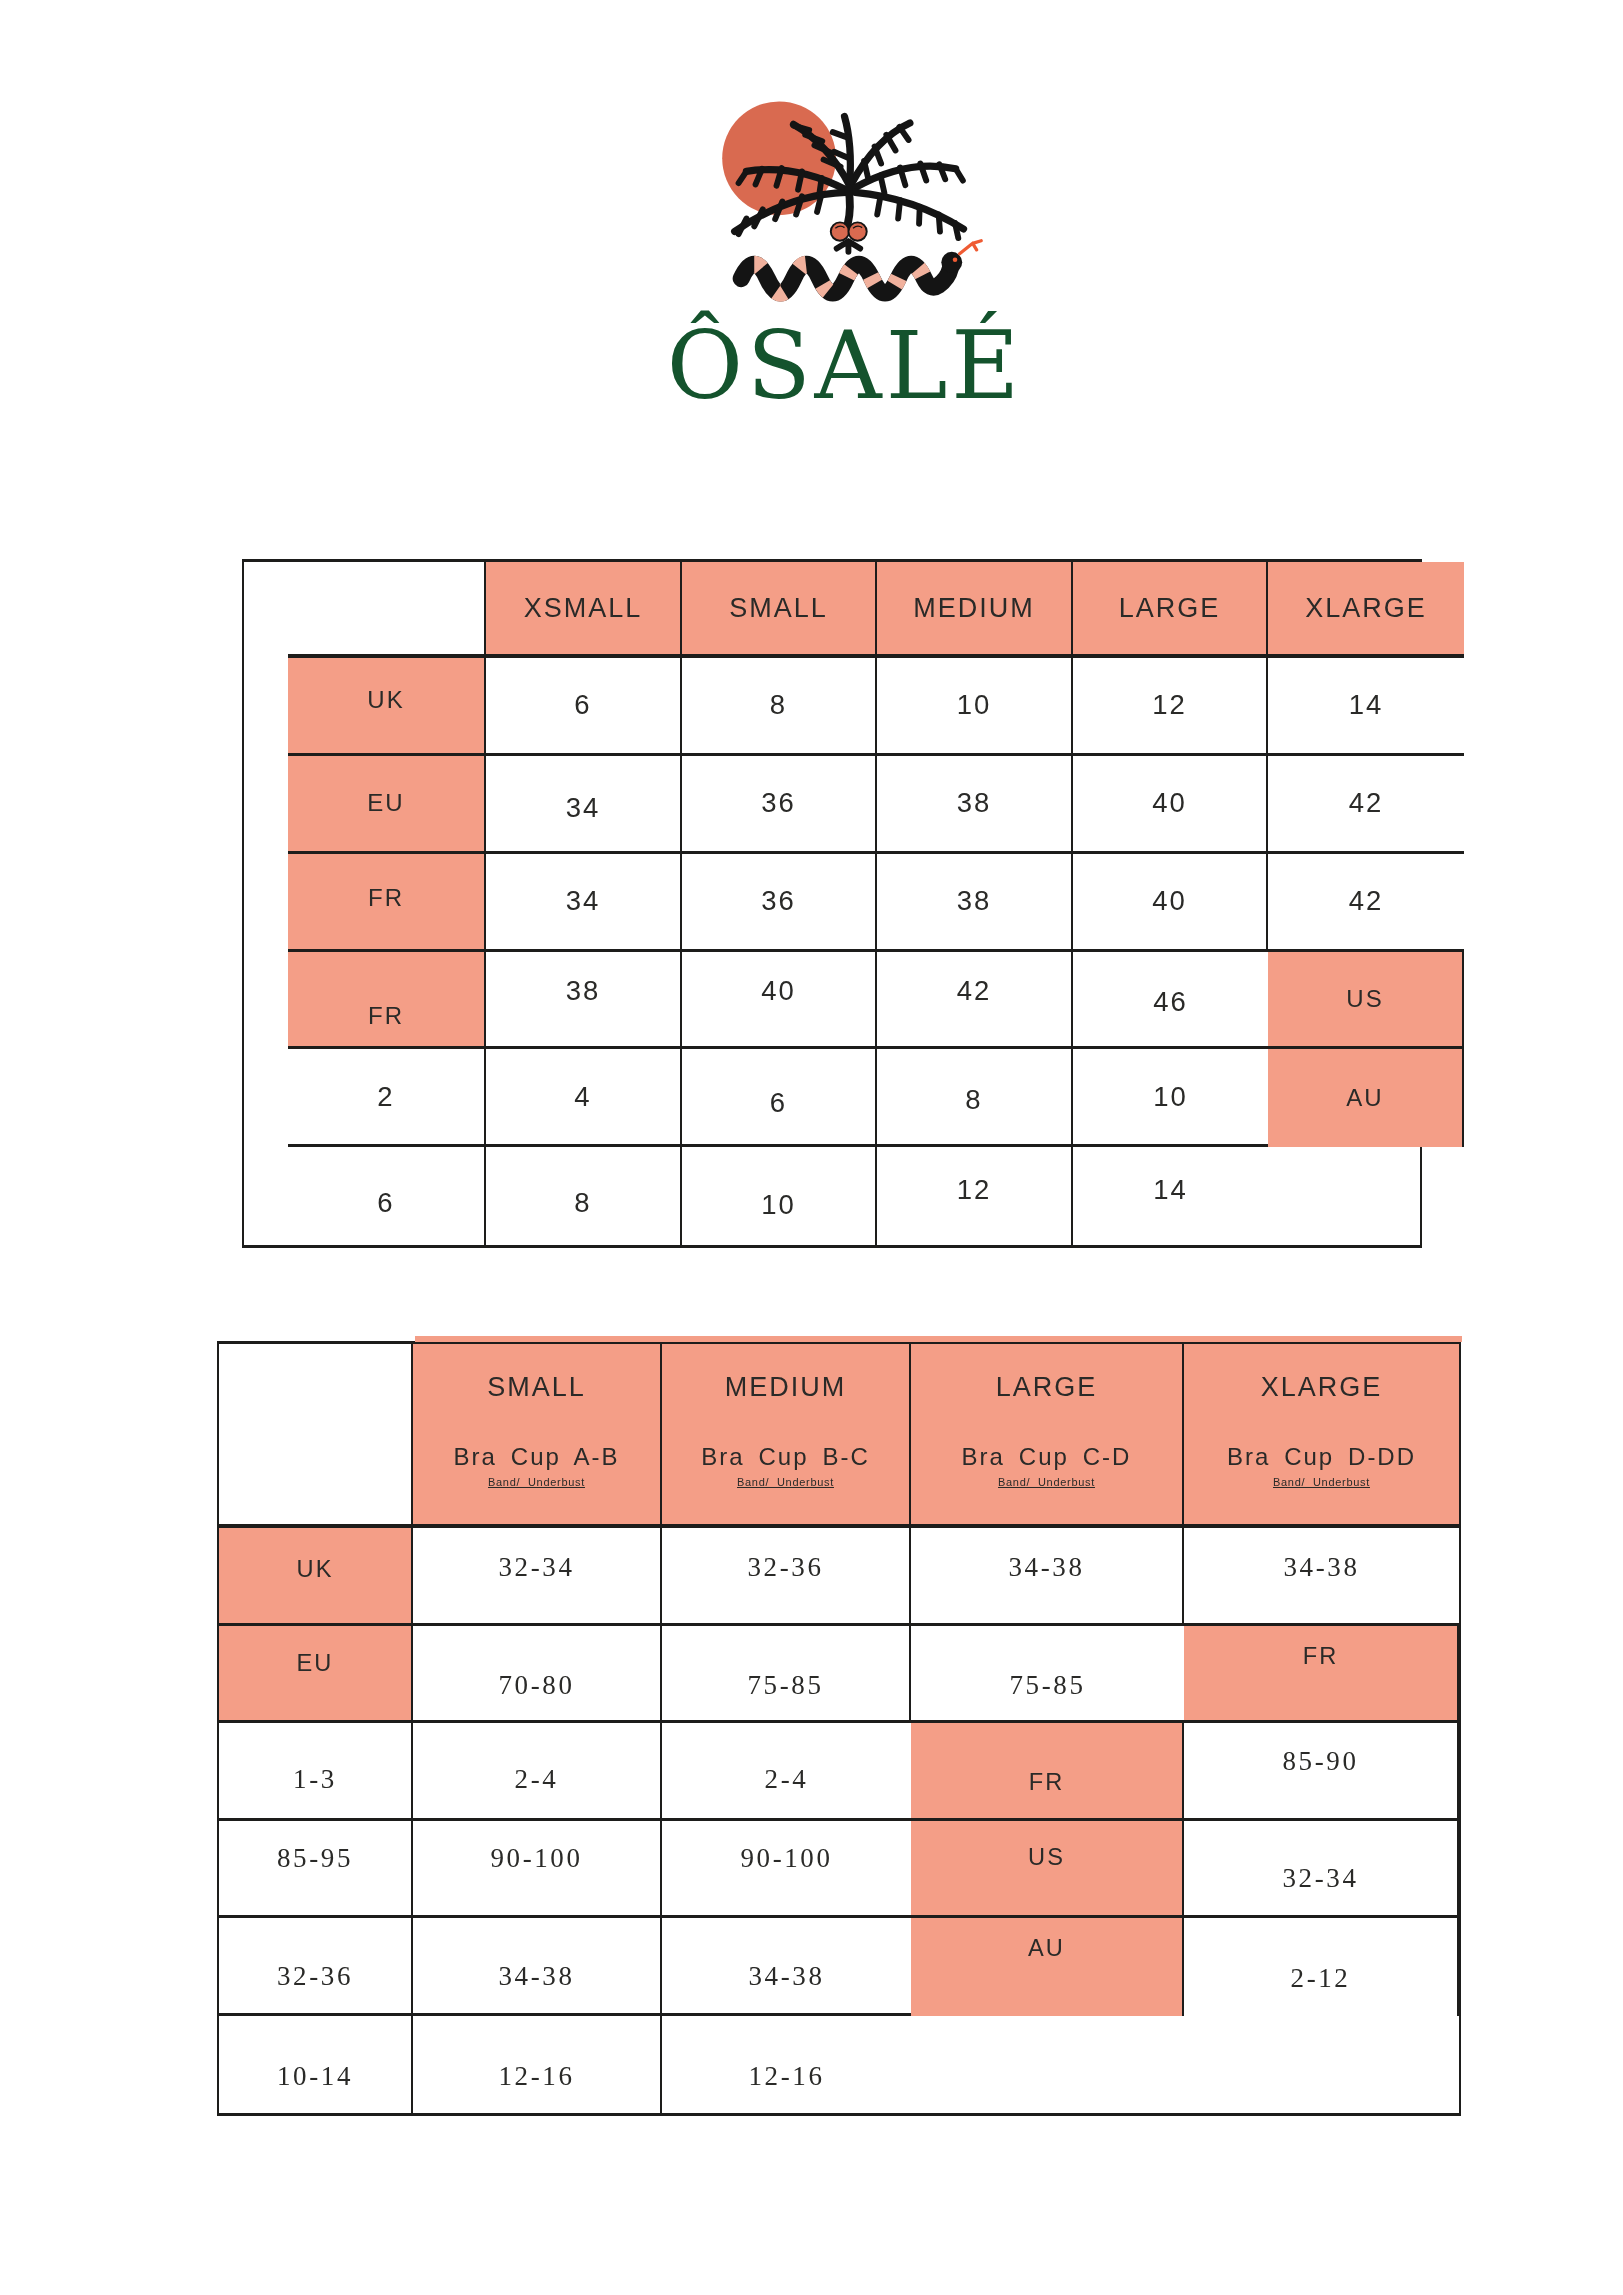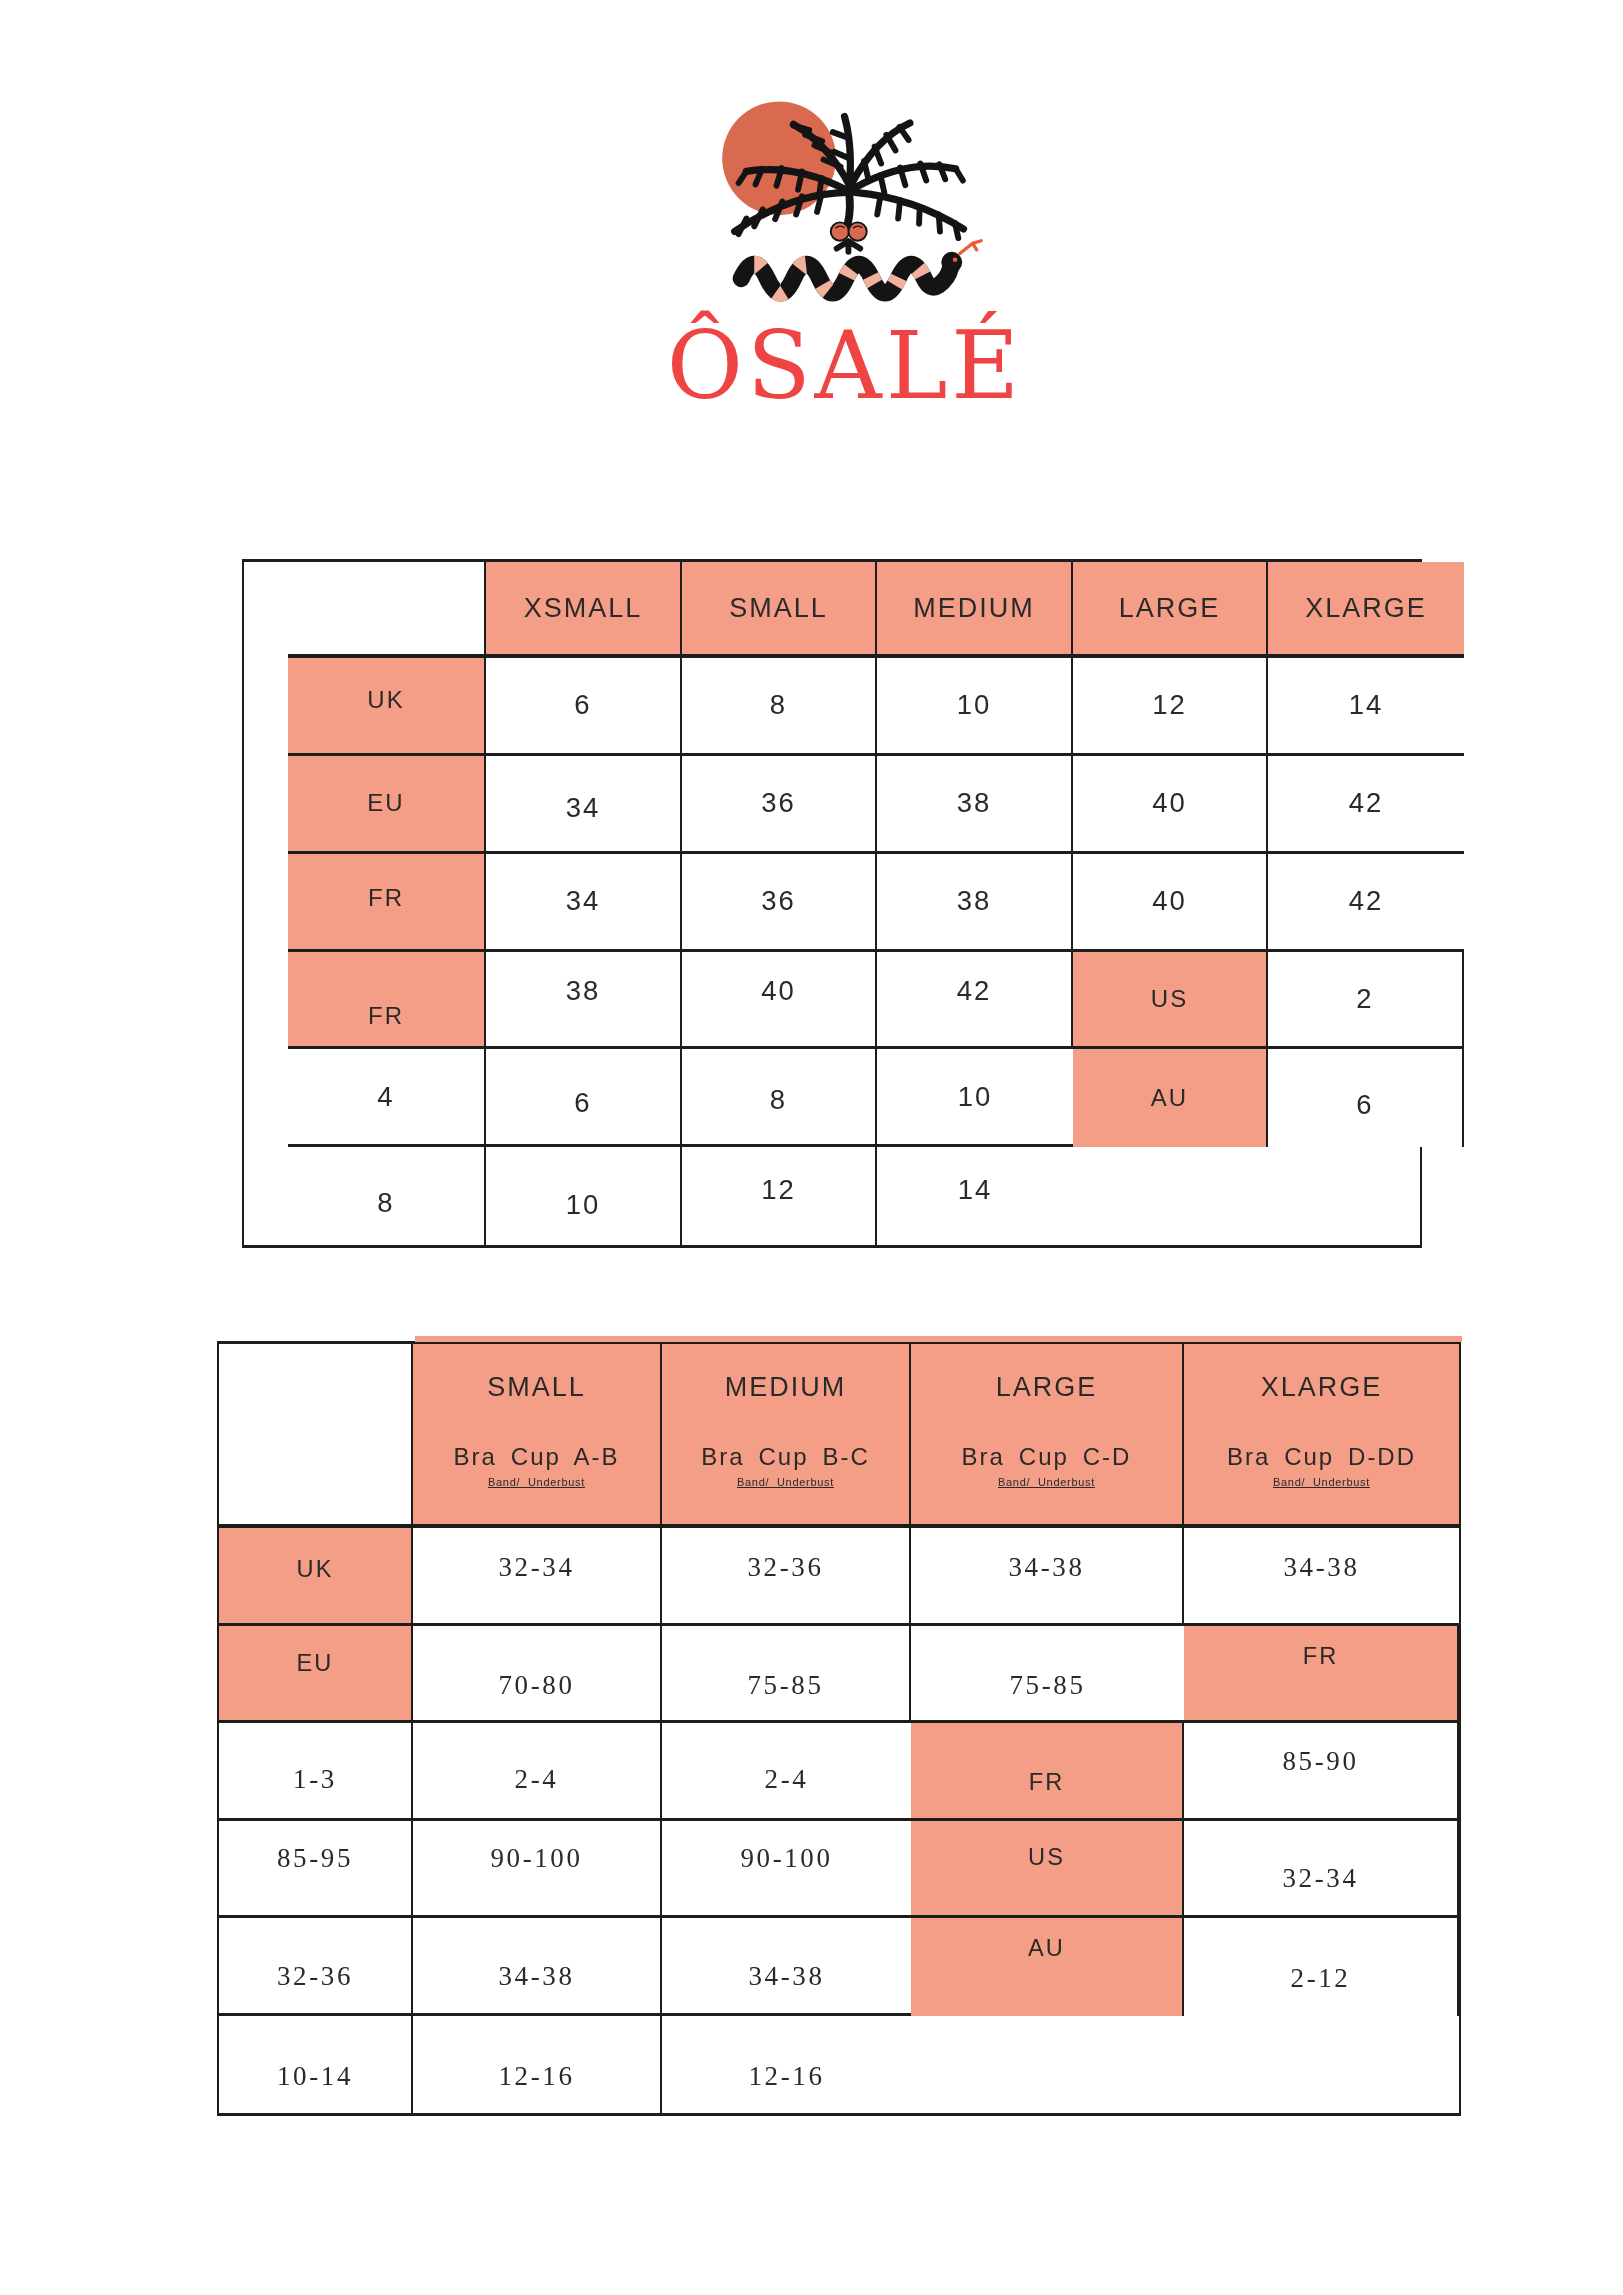--- a/index.html
+++ b/index.html
@@ -14,21 +14,21 @@
   body{background:#e8e8e8;font-family:"Liberation Sans",sans-serif;}
   .page{
     position:relative;width:1623px;height:2295px;background:#ffffff;
     overflow:hidden;margin:0 auto;color:var(--text);
   }
 
   
   .logo-art{position:absolute;left:681px;top:60px;width:327px;height:262px;}
   .wordmark{
     position:absolute;top:318px;left:845px;transform:translateX(-50%);
-    font-family:"DejaVu Serif",serif;font-weight:400;color:#ef4444;
+    font-family:"DejaVu Serif",serif;font-weight:400;color:#14532d;
     font-size:93px;line-height:1.05;letter-spacing:3.9px;white-space:nowrap;
   }
 
   
   .tablewrap{position:absolute;border:2.6px solid var(--ink);border-top-width:3.3px;border-bottom-width:3.9px;box-sizing:border-box;background:#fff;}
   .grid{display:grid;width:100%;height:100%;}
   .grid > div{box-sizing:border-box;position:relative;display:flex;align-items:center;justify-content:center;
     border-right:2.6px solid var(--ink);border-bottom:3.3px solid var(--ink);background:#fff;}
   .grid > div.salmon{background:var(--salmon);}
   .txt{display:inline-block;}
@@ -213,20 +213,23 @@
         </div>
         <div class="vcell r4 c1">
           <span class="txt">38</span>
         </div>
         <div class="vcell r4 c2">
           <span class="txt">40</span>
         </div>
         <div class="vcell r4 c3">
           <span class="txt">42</span>
         </div>
+        <div class="vcell r4 c5">
+          <span class="txt">46</span>
+        </div>
         <div class="lcell salmon r5 c0">
           <span class="txt">US</span>
         </div>
         <div class="vcell r5 c1">
           <span class="txt">2</span>
         </div>
         <div class="vcell r5 c2">
           <span class="txt">4</span>
         </div>
         <div class="vcell r5 c3">

